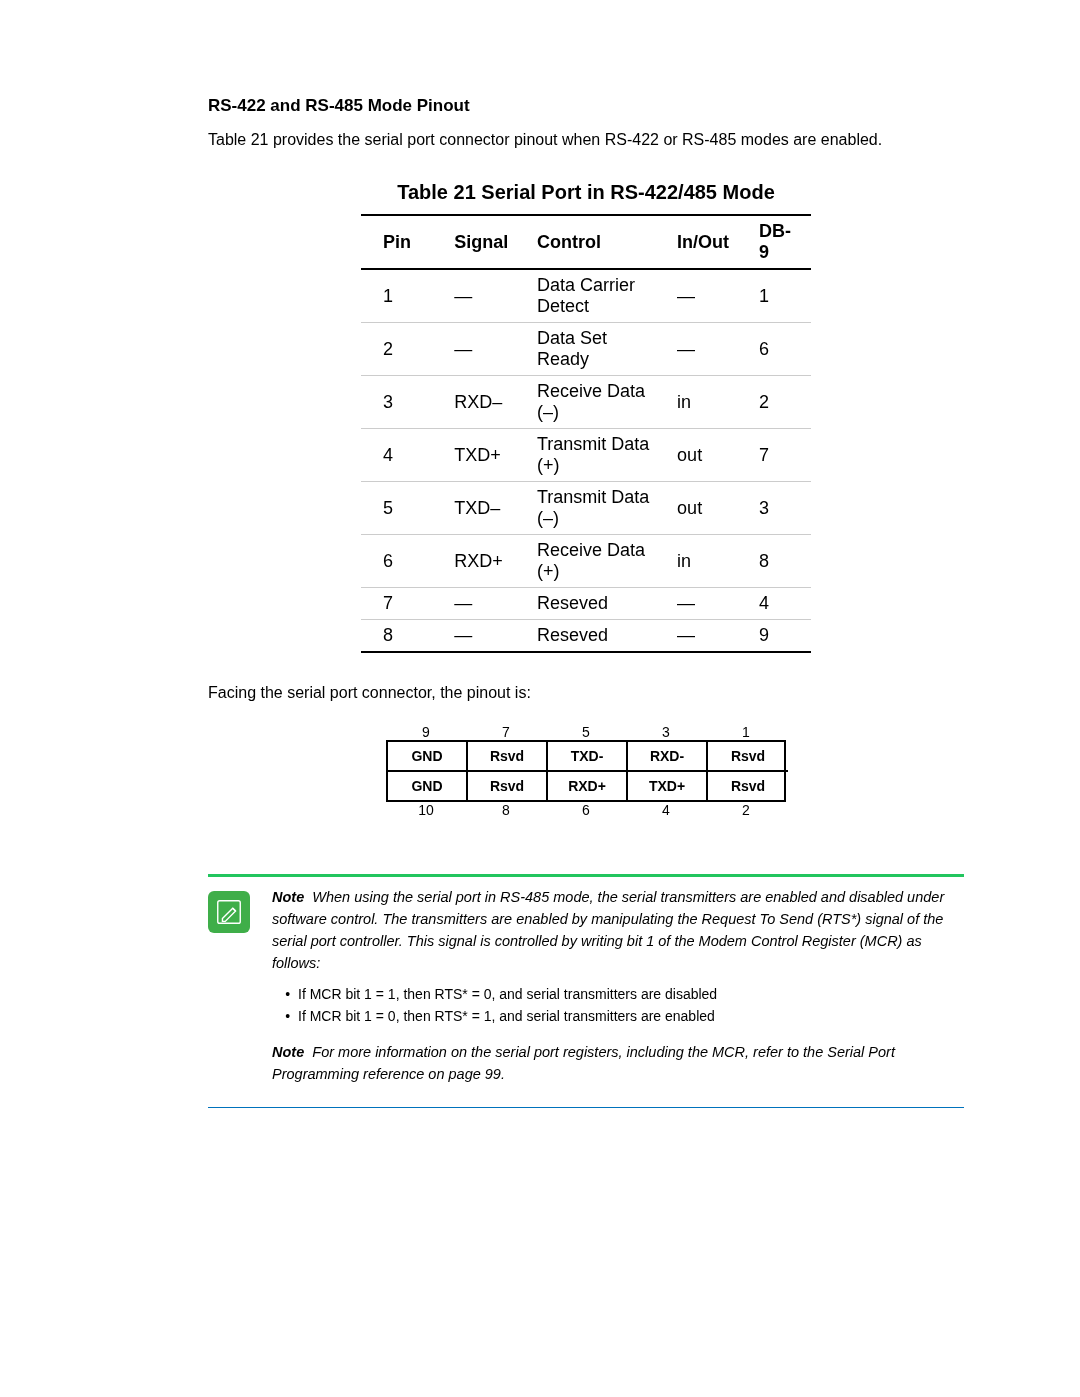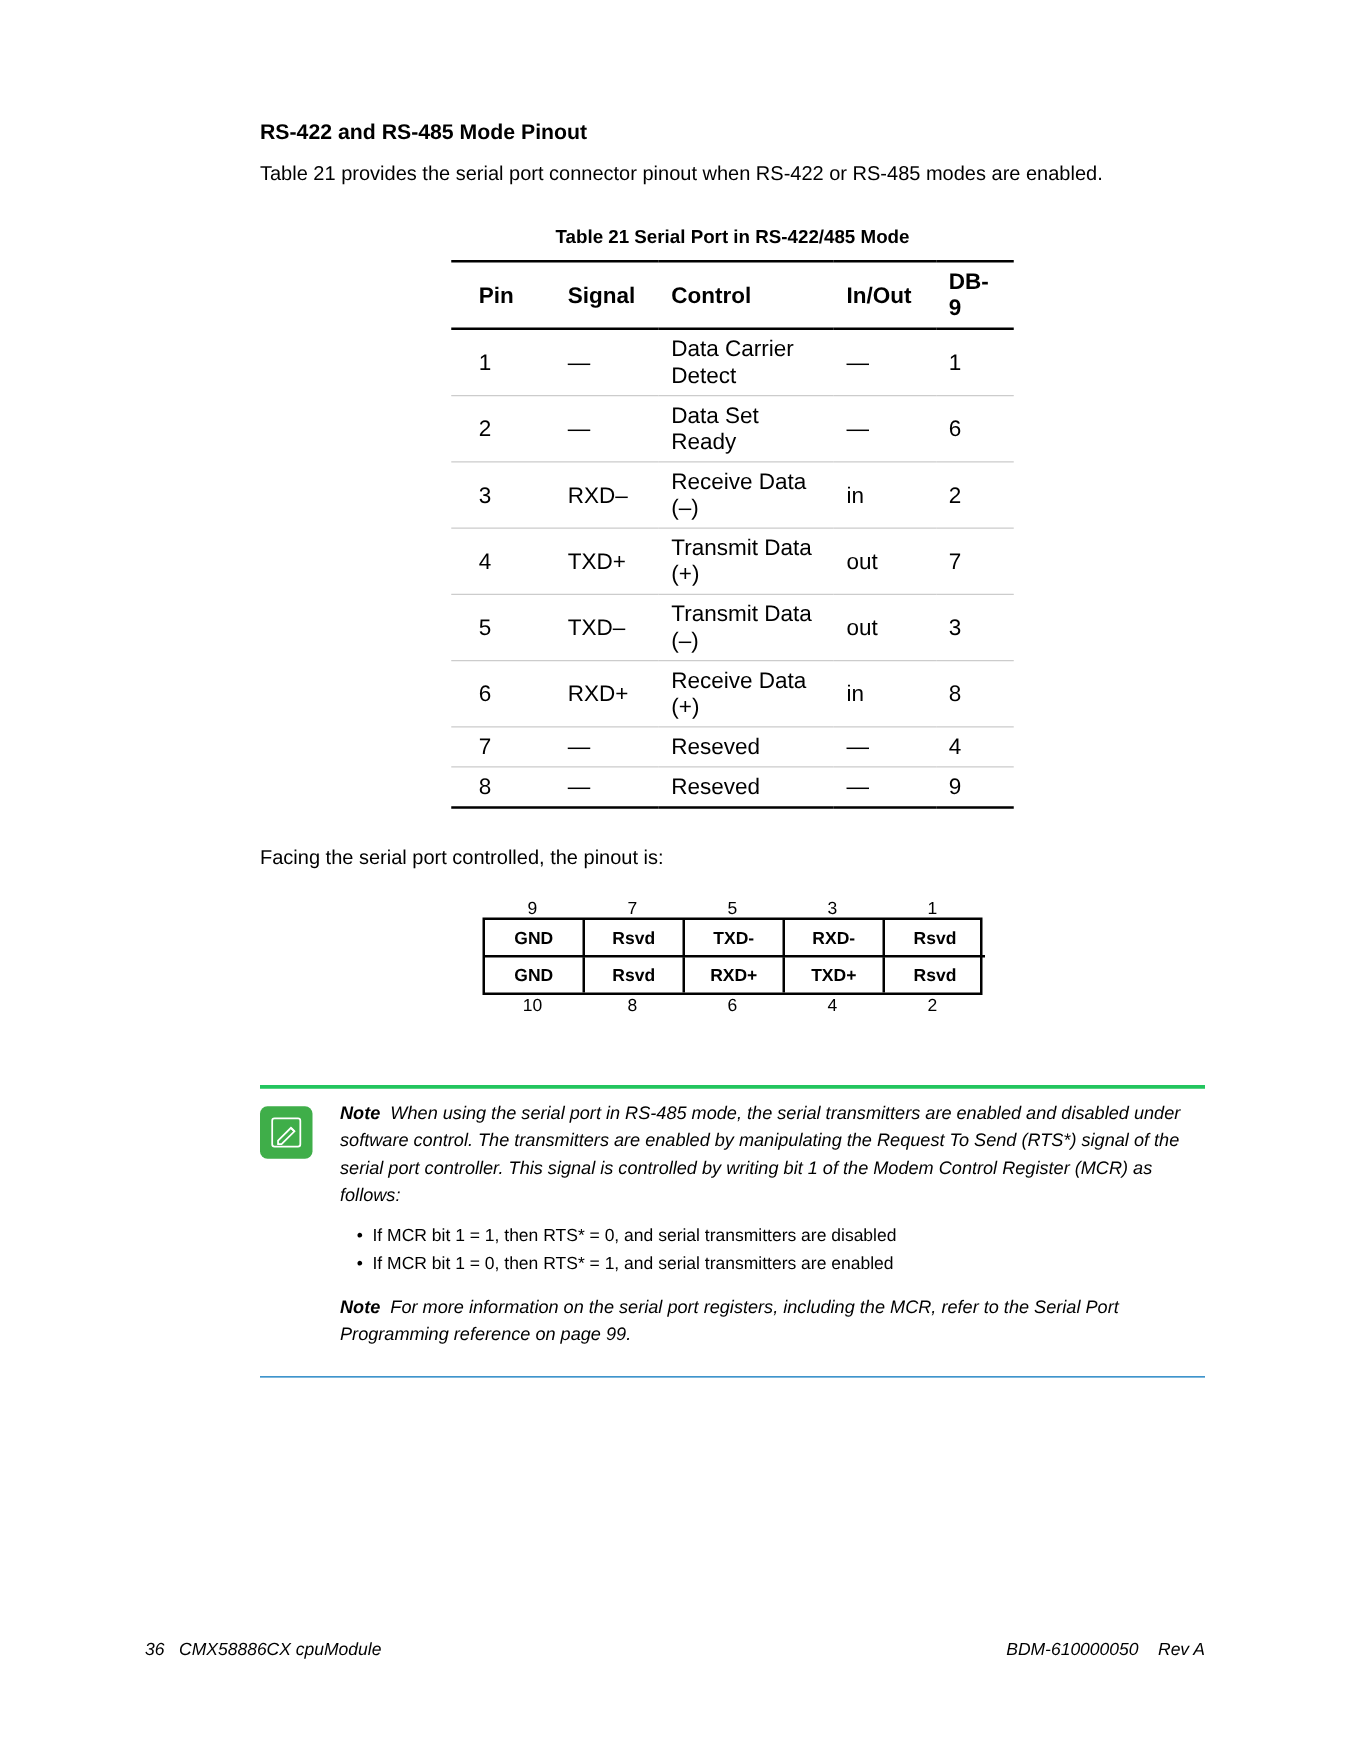--- a/index.html
+++ b/index.html
@@ -24,21 +24,21 @@
     margin: 12px 0 12px 0;
   }
   .body-text {
     font-size: 16px;
     line-height: 1.45;
     margin: 0 0 30px 0;
   }
   .table-caption {
     text-align: center;
     font-weight: 700;
-    font-size: 15px;
+    font-size: 20px;
     margin: 0 0 10px 0;
   }
   
   .tbl {
     border-collapse: collapse;
     margin: 0 auto 28px auto;
     width: 450px;
   }
   .tbl th, .tbl td {
     padding: 5px 10px 5px 10px;
@@ -202,21 +202,21 @@
         <tr>
           <td class="col-pin">8</td>
           <td>—</td>
           <td>Reseved</td>
           <td>—</td>
           <td>9</td>
         </tr>
       </tbody>
   </table>
 
-  <p class="body-text" style="margin-bottom:20px">Facing the serial port controlled, the pinout is:</p>
+  <p class="body-text" style="margin-bottom:20px">Facing the serial port connector, the pinout is:</p>
 
   <div class="pin-wrap">
     <div class="pin-nums-top" id="pin-top">
         <div>9</div>
         <div>7</div>
         <div>5</div>
         <div>3</div>
         <div>1</div>
       </div>
     <div class="pin-grid" id="pin-grid">
@@ -251,21 +251,13 @@
     <div class="note-body">
       <p><span class="lead">Note</span>&nbsp;&nbsp;<span style="font-style:italic">When using the serial port in RS-485 mode, the serial transmitters are enabled and disabled under software control. The transmitters are enabled by manipulating the Request To Send (RTS*) signal of the serial port controller. This signal is controlled by writing bit 1 of the Modem Control Register (MCR) as follows:</span></p>
       <ul id="bullets">
           <li>If MCR bit 1 = 1, then RTS* = 0, and serial transmitters are disabled</li>
           <li>If MCR bit 1 = 0, then RTS* = 1, and serial transmitters are enabled</li>
         </ul>
       <p><span class="lead">Note</span>&nbsp;&nbsp;<span style="font-style:italic">For more information on the serial port registers, including the MCR, refer to the Serial Port Programming reference on page 99.</span></p>
     </div>
   </div>
 
-  <div class="footer">
-    <div class="pg">
-      <span>36</span>&nbsp;&nbsp;&nbsp;<span>CMX58886CX cpuModule</span>
-    </div>
-    <div class="docid">
-      <span>BDM-610000050</span>&nbsp;&nbsp;&nbsp;&nbsp;<span>Rev A</span>
-    </div>
-  </div>
 </div>
 
 </body></html>

